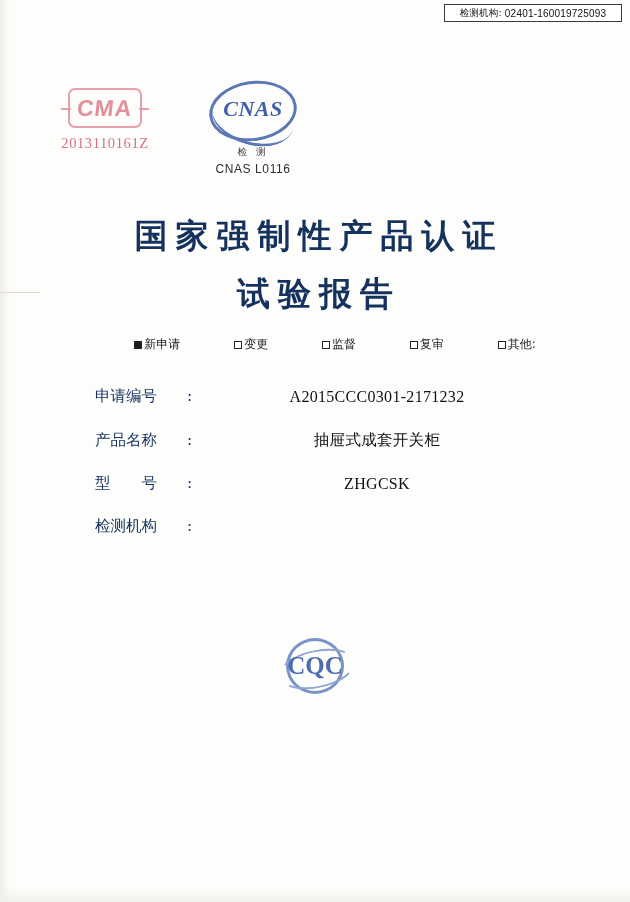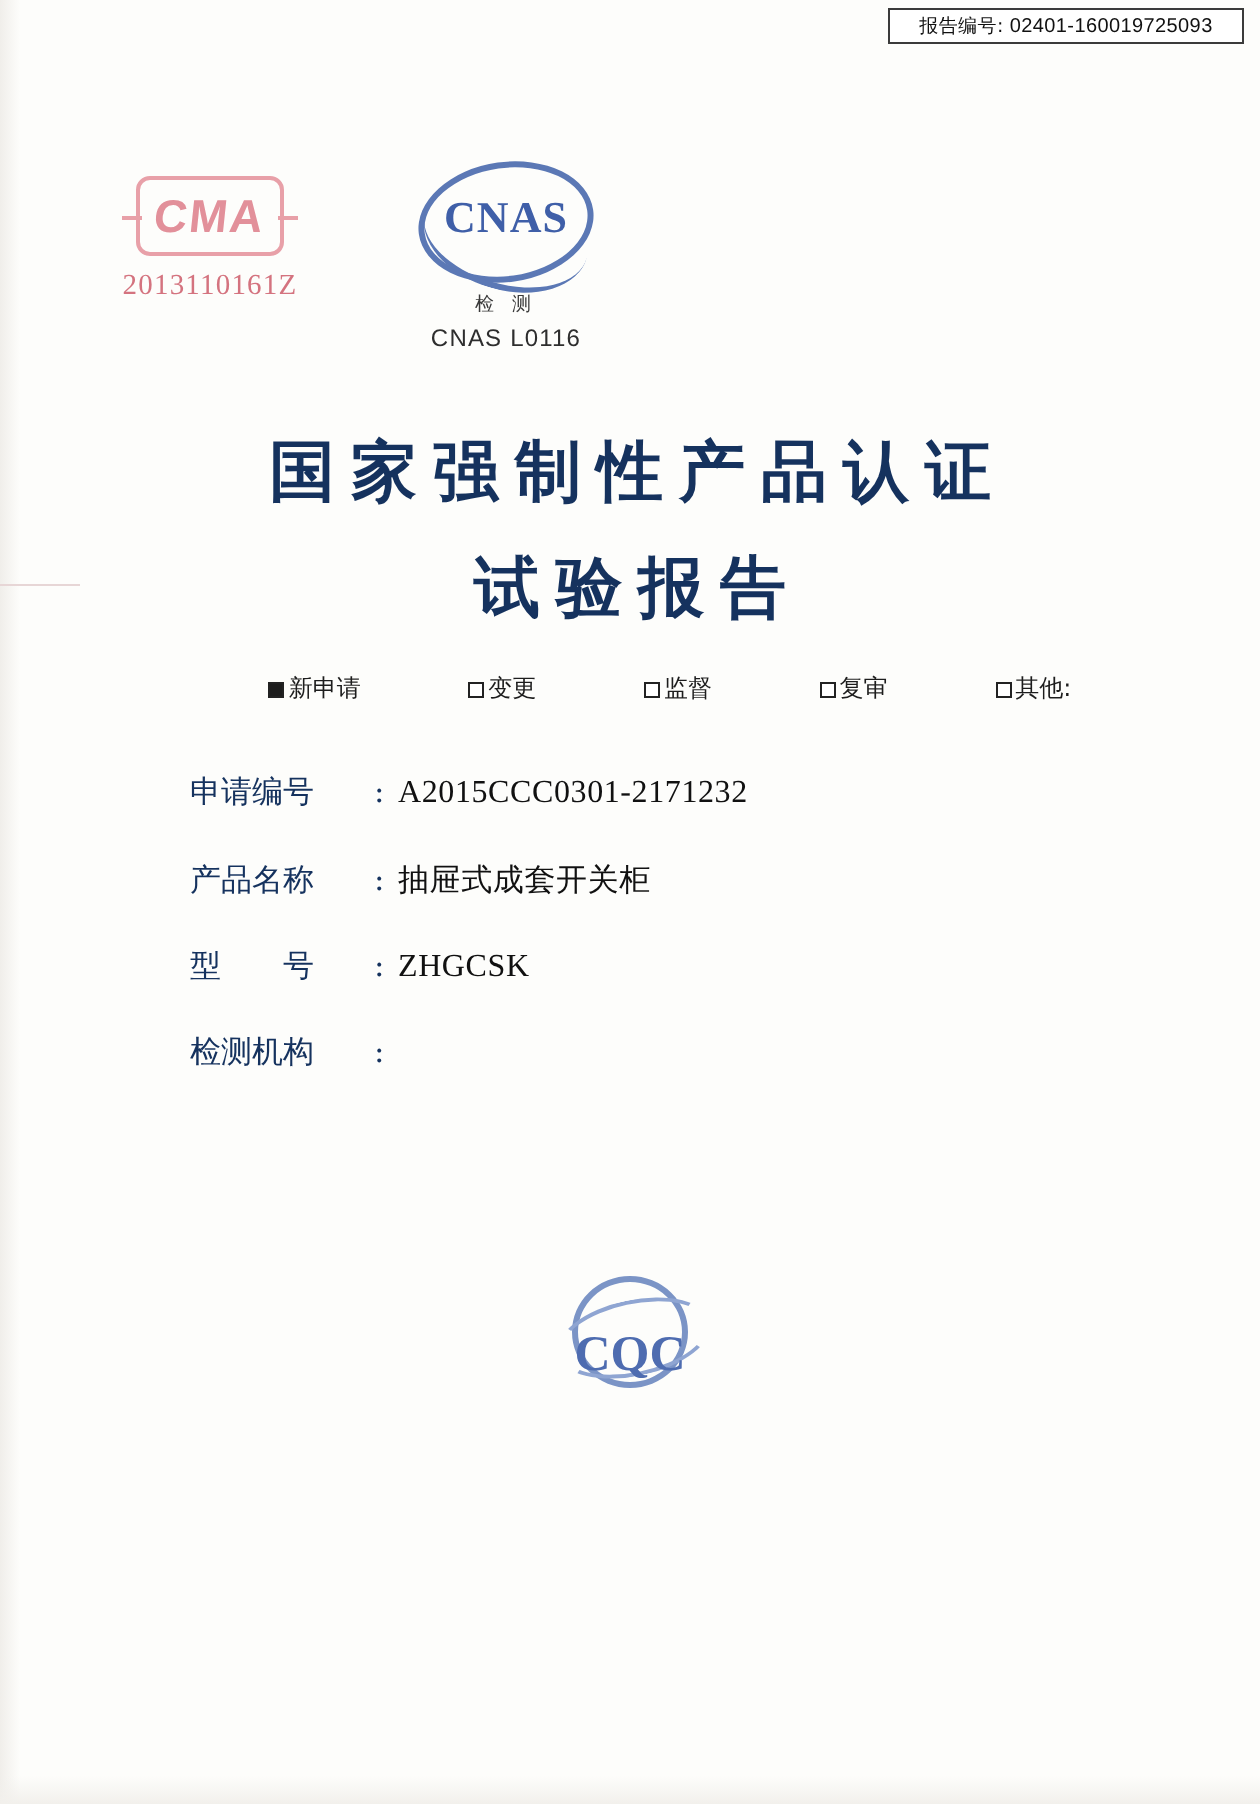--- a/index.html
+++ b/index.html
@@ -141,20 +141,21 @@
     position: absolute;
     left: 0;
     top: 18px;
     width: 104px;
     text-align: center;
     font-family: "Liberation Serif", serif;
     font-weight: bold;
     font-size: 22px;
     color: #3f5fa8;
     letter-spacing: 0.5px;
+    font-style: italic;
   }
   .cnas-sub {
     margin-top: -6px;
     font-family: "DejaVu Sans", sans-serif;
     font-size: 9.5px;
     color: #3a3a3a;
     letter-spacing: 3px;
   }
   .cnas-code {
     margin-top: 3px;
@@ -231,20 +232,21 @@
     font-family: "DejaVu Serif", serif;
     color: #15325e;
     font-size: 15.5px;
   }
   .field-value {
     flex: 1 1 auto;
     font-family: "Liberation Serif", serif;
     font-size: 16px;
     color: #111;
     letter-spacing: 0.3px;
+    text-align: center;
   }
   .field-value.cn {
     font-family: "DejaVu Serif", serif;
     font-size: 15.5px;
   }
   .field-value .line2 {
     display: block;
     margin-top: 6px;
     font-family: "DejaVu Serif", serif;
     font-size: 15px;
@@ -281,21 +283,21 @@
     width: 74px;
     height: 34px;
     border: 2px solid #8fa5d2;
     border-radius: 50%;
     border-color: #8fa5d2 transparent #8fa5d2 transparent;
     transform: rotate(-12deg);
   }
   .cqc-inner .cqc-text {
     position: absolute;
     left: 0;
-    top: 28px;
+    top: 16px;
     width: 86px;
     text-align: center;
     font-family: "Liberation Serif", serif;
     font-weight: bold;
     font-size: 25px;
     color: #4e6cb0;
     letter-spacing: 0px;
   }
 
   
@@ -322,21 +324,21 @@
 </style>
 </head>
 <body>
 
 <div class="page">
 
   <div class="edge-shade-left"></div>
   <div class="scan-line-left"></div>
 
   <div class="report-no-box">
-    <span class="label">报告编号:</span>
+    <span class="label">检测机构:</span>
     <span class="value">02401-160019725093</span>
   </div>
 
   <div class="logos">
 
     <div class="cma-wrap">
       <div class="cma-badge">
         <span class="cma-text">CMA</span>
       </div>
       <div class="cma-number">2013110161Z</div>

